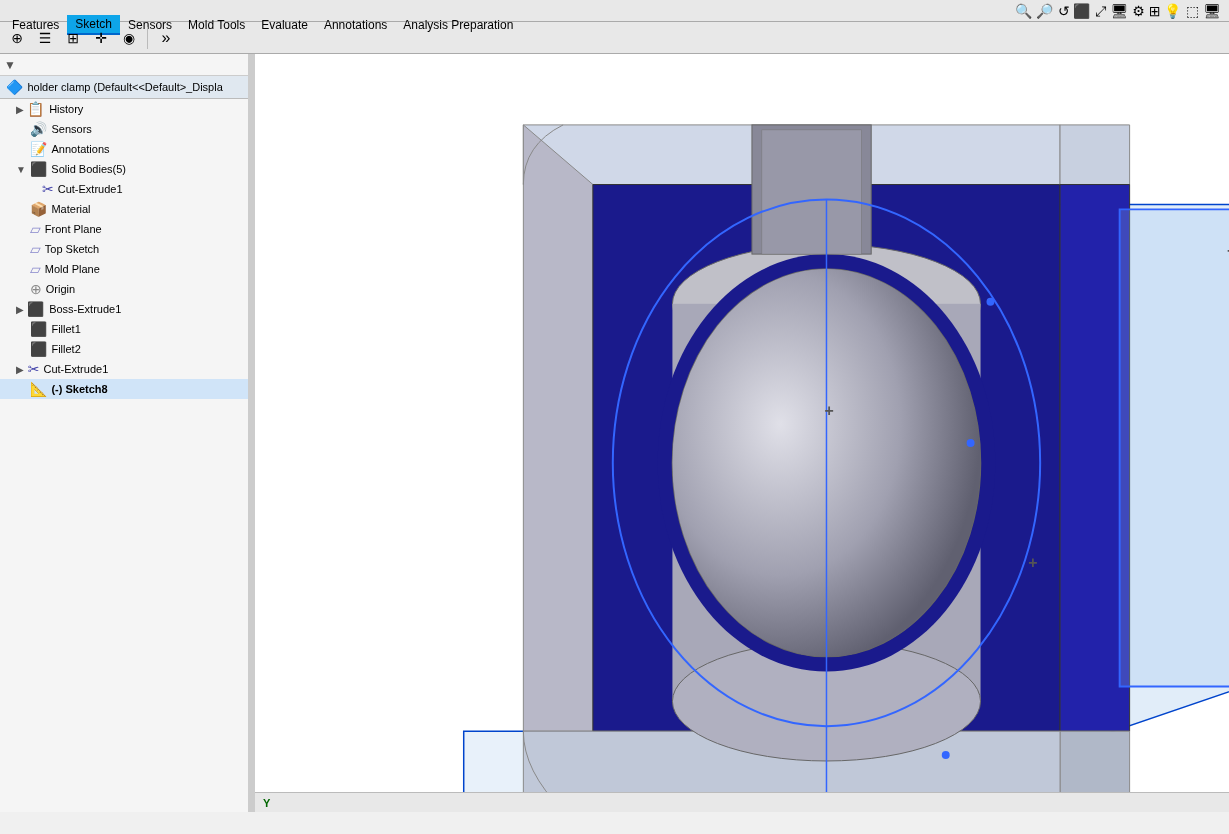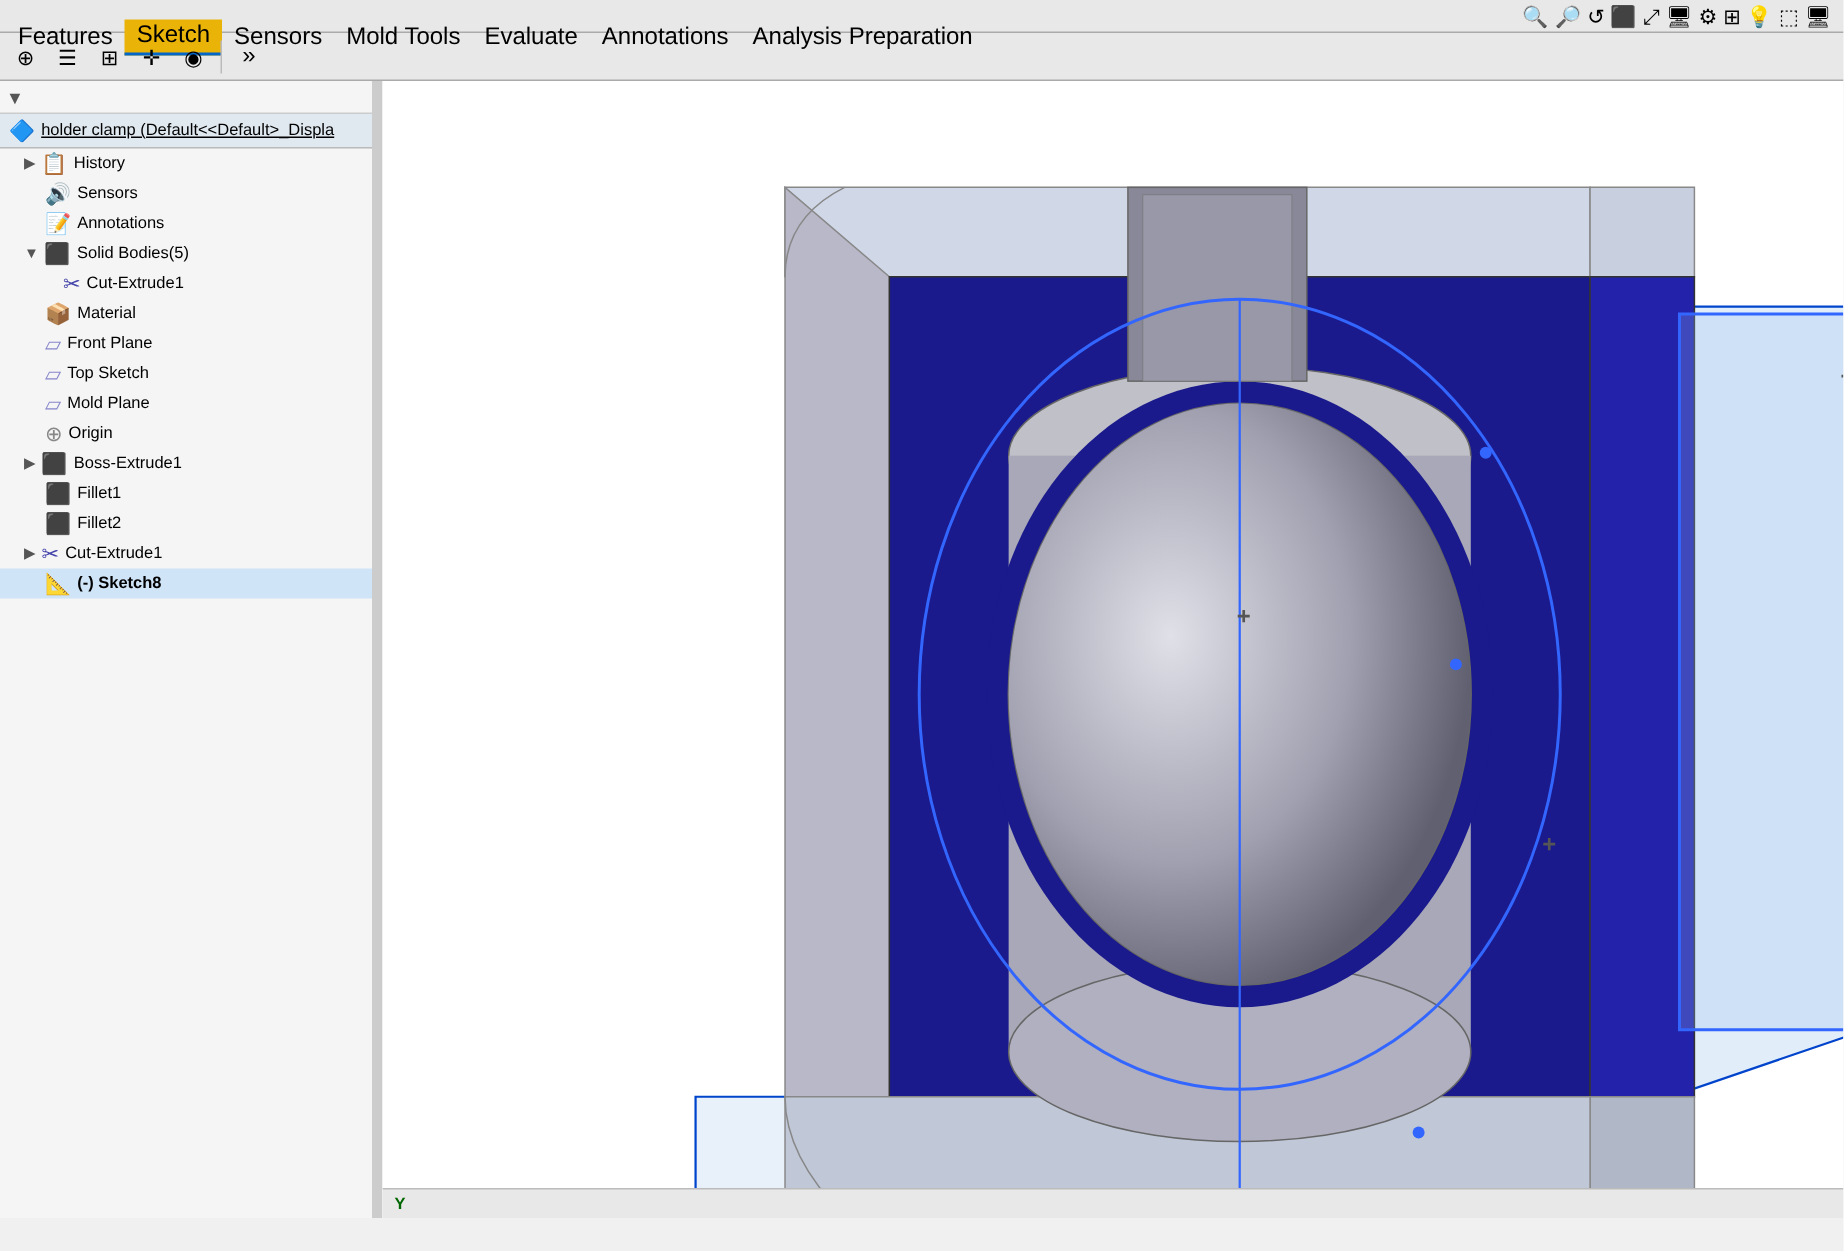--- a/index.html
+++ b/index.html
@@ -10,21 +10,21 @@
       display: flex;
       align-items: center;
       background: #e8e8e8;
       border-bottom: 1px solid #aaa;
       height: 22px;
       padding: 0 4px;
     }
     .menu-item {
       padding: 2px 8px;
       cursor: pointer;
-      font-size: 16px;
+      font-size: 12px;
       color: #000;
       white-space: nowrap;
       margin-top: 28px;
     }
 
     
     #toolbar {
       display: flex;
       align-items: center;
       background: #e8e8e8;
@@ -139,21 +139,21 @@
       border-top: 1px solid #bbb;
       display: flex;
       align-items: center;
       padding: 0 8px;
       font-size: 11px;
       color: #333;
       gap: 16px;
     }
 
     .active-tab {
-      background: #eab308;
+      background: #0ea5e9;
       border-bottom: 2px solid #0066cc;
     }
   </style>
 </head>
 <body>
 
 <div id="menu-bar">
   <div class="menu-item">Features</div>
   <div class="menu-item active-tab">Sketch</div>
   <div class="menu-item">Sensors</div>
@@ -190,21 +190,21 @@
 <div id="main-layout">
 
   <div id="feature-tree">
 
     <div id="filter-bar">
       <span class="filter-icon">▼</span>
     </div>
 
     <div id="tree-header">
       <span style="font-size:14px;">🔷</span>
-      <span style="font-size:11px; color:#000;text-decoration:underline;">holder clamp  (Default&lt;&lt;Default&gt;_Displa</span>
+      <span style="font-size:11px; color:#000;">holder clamp  (Default&lt;&lt;Default&gt;_Displa</span>
     </div>
 
     <div id="tree-nodes">
     <div class="tree-node tree-indent-1">
           <span class="tree-arrow">▶</span>
           <span class="tree-icon" style="color:#888;">📋</span>
           <span class="tree-label">History</span>
         </div>
         <div class="tree-node tree-indent-1">
           <span style="display:inline-block;width:14px;"></span>

